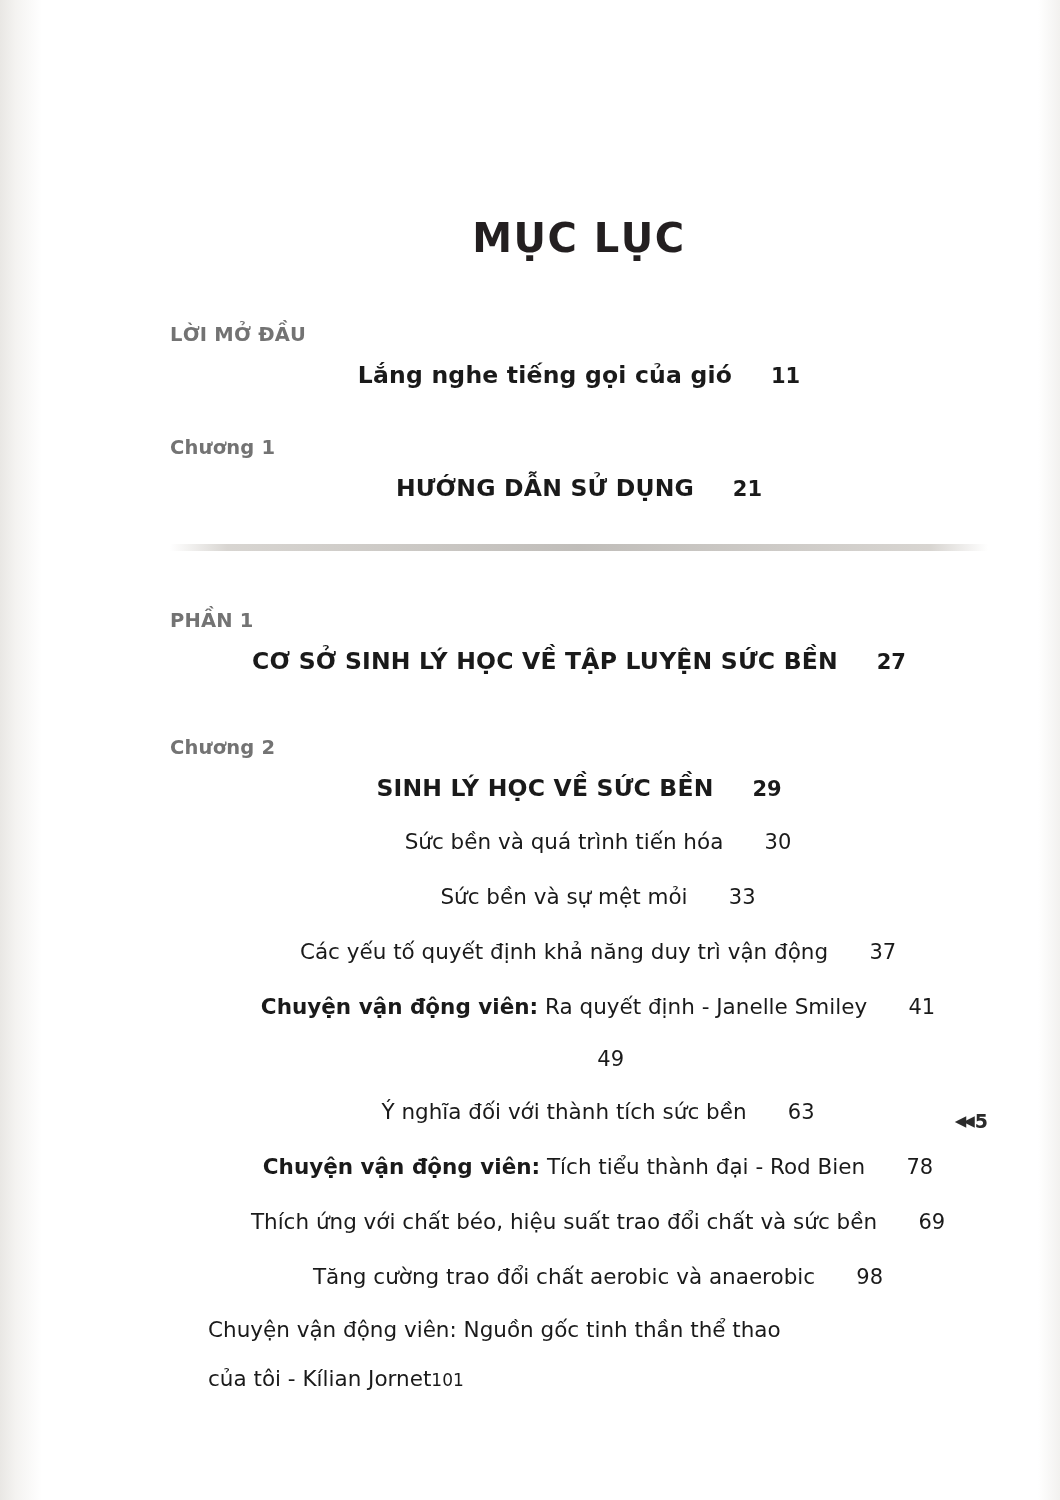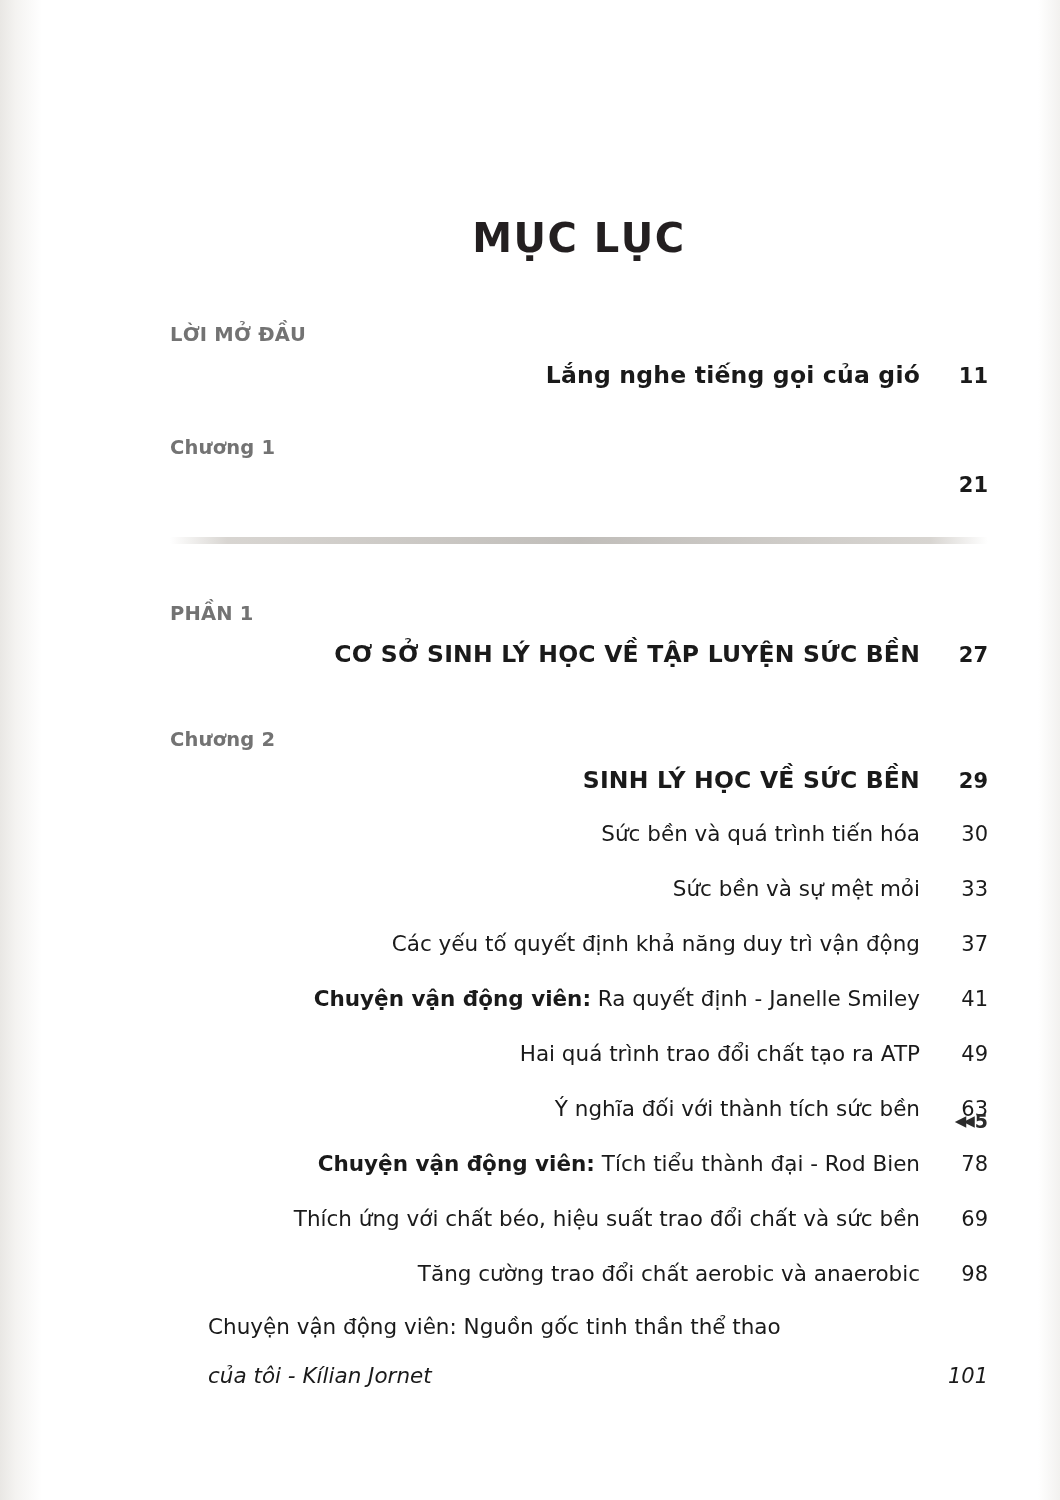--- a/index.html
+++ b/index.html
@@ -64,21 +64,21 @@
     color: #737373;
     font-size: 19.5px;
     font-weight: 700;
     letter-spacing: 0.2px;
     margin: 0 0 14px 0;
   }
 
   .row {
     display: flex;
     align-items: baseline;
-    justify-content: flex-end;
+    justify-content: center;
     gap: 16px;
   }
 
   .row .label {
     font-size: 22px;
     line-height: 1.35;
   }
 
   .row .page-num {
     font-size: 20px;
@@ -135,27 +135,25 @@
   .wrap-row {
     margin-left: 38px;
     margin-top: 26px;
   }
   .wrap-row .line1 {
     font-size: 21.5px;
   }
   .wrap-row .line2 {
     display: flex;
     align-items: baseline;
-    justify-content: space-between;
     margin-top: 24px;
     font-size: 21.5px;
-    font-style: italic;
   }
   .wrap-row .line2 .page-num {
-    font-size: 21px;
+    font-size: 17px;
   }
 
   .footer {
     position: absolute;
     right: 120px;
     bottom: 48px;
     display: flex;
     align-items: center;
     gap: 3px;
     font-size: 19px;
@@ -186,20 +184,21 @@
         <span class="label">Lắng nghe tiếng gọi của gió</span>
         <span class="page-num">11</span>
       </div>
     </div>
 
     <div class="spacer-md"></div>
 
     <div class="group">
       <div class="kicker">Chương 1</div>
       <div class="row head-row">
+        <span class="label">HƯỚNG DẪN SỬ DỤNG</span>
         <span class="page-num">21</span>
       </div>
     </div>
 
     <div class="divider"></div>
 
     <div class="spacer-lg"></div>
 
     <div class="group">
       <div class="kicker">PHẦN 1</div>
@@ -235,21 +234,20 @@
           <span class="page-num">37</span>
         </div>
 
         <div class="row sub-row">
           <span class="label"><span class="lead-bold">Chuyện vận động viên:</span><span> Ra quyết định - Janelle Smiley</span></span>
           <span class="page-num">41</span>
         </div>
 
 
         <div class="row sub-row">
-          <span class="label"><span class="lead-bold"></span><span>Hai quá trình trao đổi chất tạo ra ATP</span></span>
           <span class="page-num">49</span>
         </div>
 
         <div class="row sub-row">
           <span class="label"><span class="lead-bold"></span><span>Ý nghĩa đối với thành tích sức bền</span></span>
           <span class="page-num">63</span>
         </div>
 
         <div class="row sub-row">
           <span class="label"><span class="lead-bold">Chuyện vận động viên:</span><span> Tích tiểu thành đại - Rod Bien</span></span>

